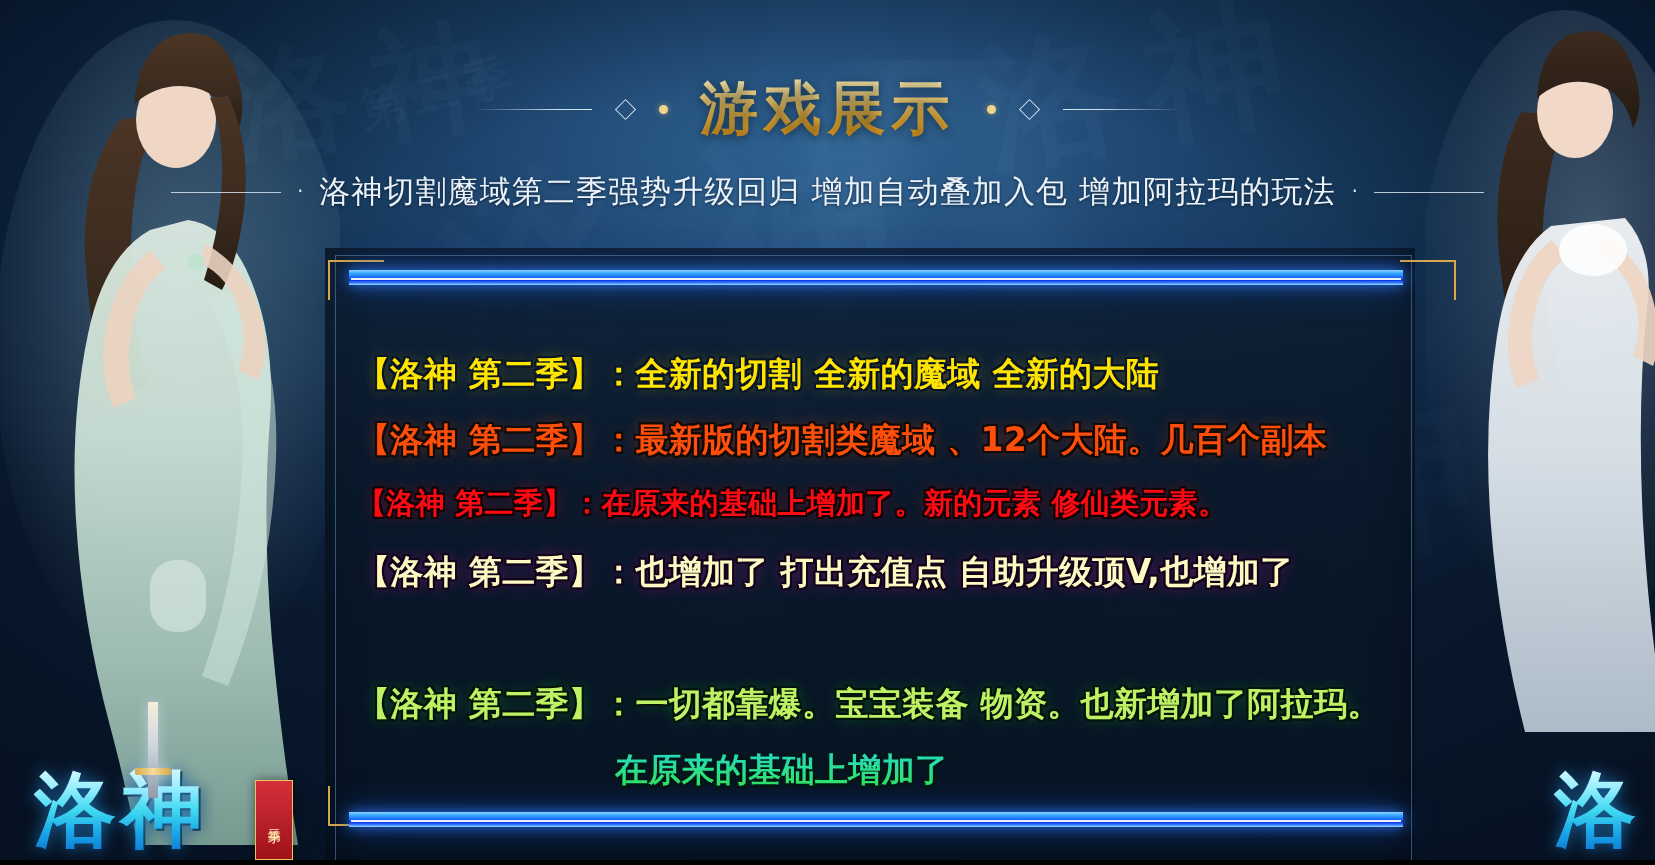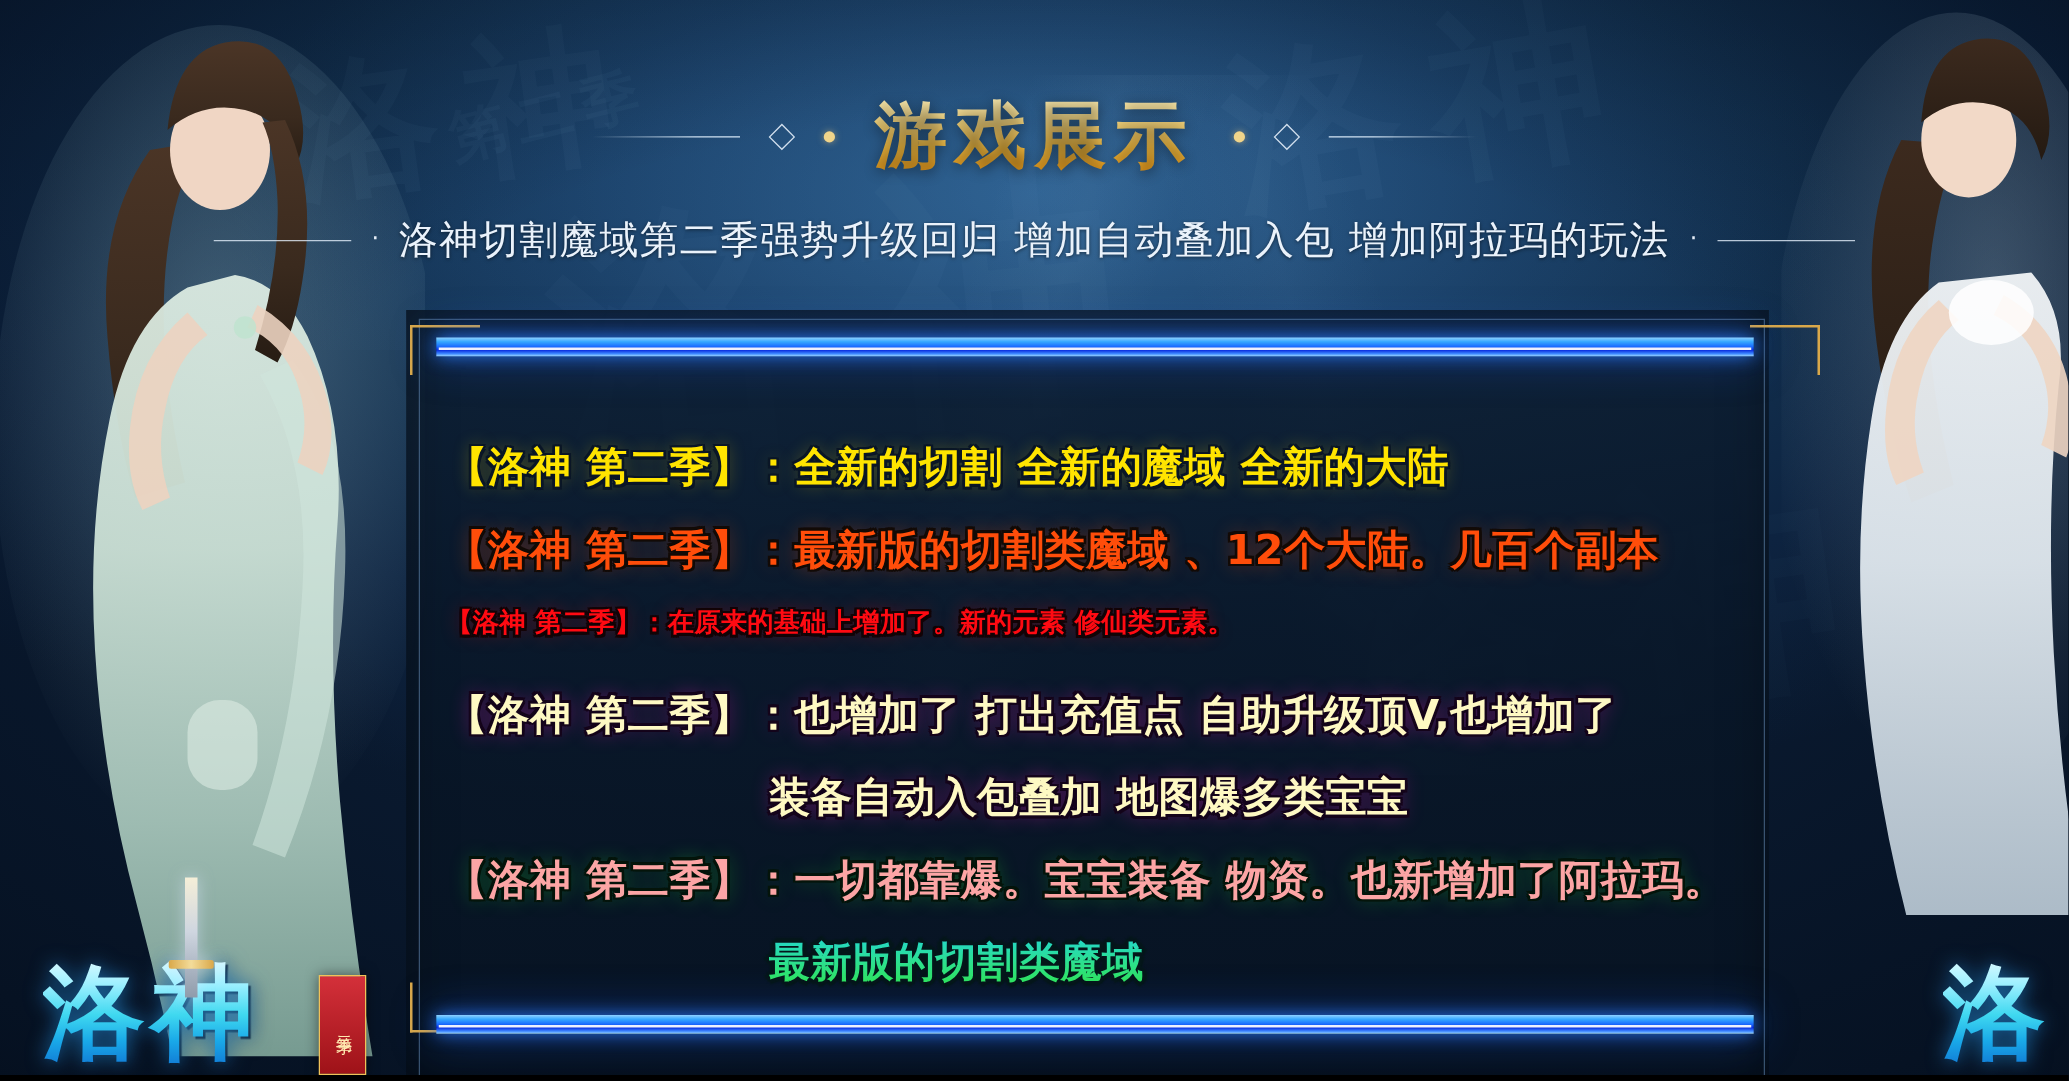--- a/index.html
+++ b/index.html
@@ -163,21 +163,21 @@
       0 0 16px rgba(255,10,20,.45);
   }
   .l-magenta{
     color:#fef9c3;
     text-shadow:
       2px 0 0 #14041a,-2px 0 0 #14041a,0 2px 0 #14041a,0 -2px 0 #14041a,
       2px 2px 0 #14041a,-2px 2px 0 #14041a,2px -2px 0 #14041a,-2px -2px 0 #14041a,
       0 0 16px rgba(255,20,200,.45);
   }
   .l-green{
-    color:#fca5a5;
+    color:#bef264;
     text-shadow:
       2px 0 0 #04140a,-2px 0 0 #04140a,0 2px 0 #04140a,0 -2px 0 #04140a,
       2px 2px 0 #04140a,-2px 2px 0 #04140a,2px -2px 0 #04140a,-2px -2px 0 #04140a,
       0 0 16px rgba(30,225,35,.4);
   }
   .l-teal{
     background:linear-gradient(180deg,#23d6d0 0%,#2ce08f 48%,#2ee24a 100%);
     -webkit-background-clip:text;background-clip:text;
     color:transparent;-webkit-text-fill-color:transparent;
     filter:drop-shadow(2px 2px 0 #04161a) drop-shadow(-2px -2px 0 #04161a)
@@ -335,25 +335,24 @@
       <i class="h"></i>
       <i class="v"></i>
     </div>
 
   <div class="neon-bar top"></div>
   <div class="neon-bar bottom"></div>
 
   <div class="lines">
     <div class="line l-yellow" style="left:32px;top:8px;font-size:33px;">【洛神 第二季】：全新的切割 全新的魔域 全新的大陆</div>
     <div class="line l-orange" style="left:32px;top:74px;font-size:33px;">【洛神 第二季】：最新版的切割类魔域 、12个大陆。几百个副本</div>
-    <div class="line l-red" style="left:32px;top:140px;font-size:21px;">【洛神 第二季】：在原来的基础上增加了。新的元素 修仙类元素。</div>
+    <div class="line l-red" style="left:32px;top:140px;font-size:29px;">【洛神 第二季】：在原来的基础上增加了。新的元素 修仙类元素。</div>
     <div class="line l-magenta" style="left:32px;top:206px;font-size:33px;">【洛神 第二季】：也增加了 打出充值点 自助升级顶V,也增加了</div>
-    <div class="line l-magenta" style="left:290px;top:272px;font-size:33px;">装备自动入包叠加 地图爆多类宝宝</div>
     <div class="line l-green" style="left:32px;top:338px;font-size:33px;">【洛神 第二季】：一切都靠爆。宝宝装备 物资。也新增加了阿拉玛。</div>
-    <div class="line l-teal" style="left:290px;top:404px;font-size:33px;">最新版的切割类魔域</div>
+    <div class="line l-teal" style="left:290px;top:404px;font-size:33px;">在原来的基础上增加了</div>
   </div>
 
   <div class="logo" style="left:34px;bottom:-6px;">
     <span class="logo-text">洛神</span>
   </div>
   <div class="season-badge">第二季</div>
   <div class="sword"></div>
 
   <div class="logo" style="right:14px;bottom:-6px;">
     <span class="logo-text">洛</span>

